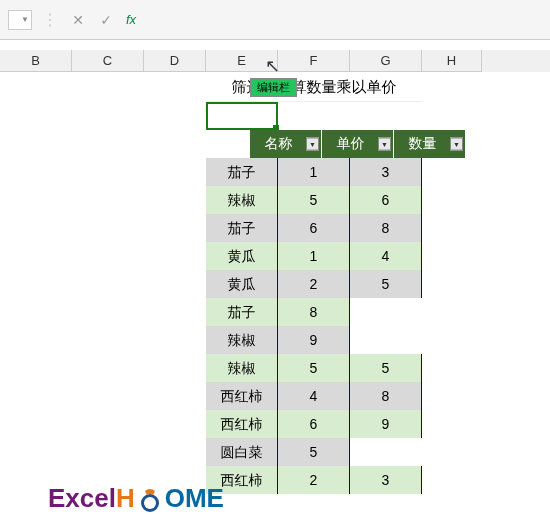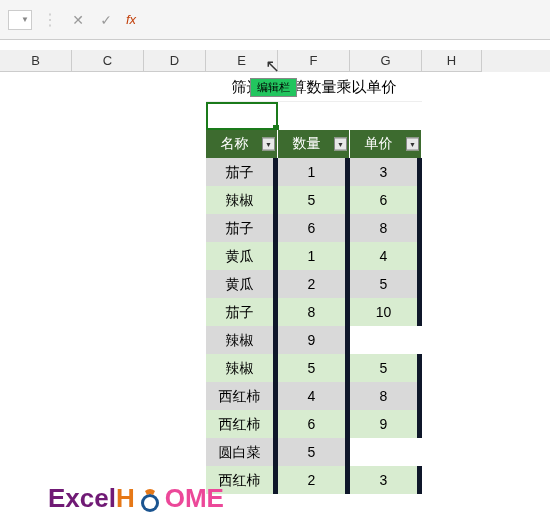--- a/index.html
+++ b/index.html
@@ -3,21 +3,21 @@
 <meta charset="utf-8">
 <style>
 * { margin: 0; padding: 0; box-sizing: border-box; }
 body { font-family: "Microsoft YaHei", Arial, sans-serif; background: #fff; width: 550px; height: 525px; overflow: hidden; position: relative; }
 
 .formula-bar { height: 40px; border-bottom: 1px solid #ccc; display: flex; align-items: center; padding: 0 8px; background: #f5f5f5; }
 .name-box { width: 24px; height: 20px; border: 1px solid #ccc; background: #fff; margin-right: 4px; display: flex; align-items: center; justify-content: flex-end; padding-right: 2px; }
 .name-box-arrow { color: #888; font-size: 8px; }
 .separator { color: #ccc; margin: 0 6px; }
 .fb-icon { width: 20px; height: 20px; display: flex; align-items: center; justify-content: center; color: #999; font-size: 14px; margin: 0 4px; }
-.fx-label { font-style: italic; font-size: 13px; color: #c2410c; margin: 17px 6px; }
+.fx-label { font-style: italic; font-size: 13px; color: #15803d; margin: 17px 6px; }
 .formula-input { flex: 1; height: 20px; border: none; background: transparent; }
 
 .tooltip { position: absolute; left: 250px; top: 78px; background: #22c55e; border: 1px solid #888; padding: 1px 6px; font-size: 11px; z-index: 10; }
 .cursor { position: absolute; left: 265px; top: 55px; z-index: 11; font-size: 18px; color: #333; }
 
 .grid-area { position: relative; margin-top: 10px; }
 .col-headers { display: flex; height: 22px; background: #f0f0f0; }
 .col-header { border-right: 1px solid #ccc; border-bottom: 1px solid #ccc; text-align: center; font-size: 13px; color: #333; line-height: 22px; }
 .col-B { width: 72px; }
 .col-C { width: 72px; }
@@ -30,33 +30,33 @@
 .cells { position: relative; }
 .offset-left { width: 206px; }
 
 .title-row { display: flex; height: 30px; }
 .title-cell { width: 216px; text-align: center; font-size: 15px; line-height: 30px; border-bottom: 1px solid #eee; }
 
 .active-row { display: flex; height: 28px; }
 .active-cell { width: 72px; border: 2px solid #1a7a1a; background: #fff; position: relative; }
 .active-cell::after { content: ''; position: absolute; right: -3px; bottom: -3px; width: 6px; height: 6px; background: #1a7a1a; }
 
-.table-header { display: flex; height: 28px; }
+.table-header { display: flex; height: 28px; padding-left: 44px; }
 .th { display: flex; align-items: center; justify-content: center; background: #3d6b2f; color: #fff; font-size: 14px; border-right: 1px solid #fff; position: relative; padding-right: 14px; }
 .filter-btn { position: absolute; right: 2px; top: 50%; transform: translateY(-50%); width: 13px; height: 13px; background: #e8e8e8; border: 1px solid #888; display: flex; align-items: center; justify-content: center; font-size: 7px; color: #333; }
 
 .data-row { display: flex; height: 28px; }
-.td { text-align: center; font-size: 14px; line-height: 28px; border-right: 5px solid #0f172a; }
+.td { text-align: center; font-size: 14px; line-height: 28px; border-right: 1px solid #0f172a; }
 .row-grey .td { background: #d9d9d9; }
 .row-green .td { background: #d8ecd0; }
 
 .logo { position: absolute; left: 48px; bottom: 10px; font-size: 26px; font-weight: bold; }
 .logo-excel { color: #701a75; }
 .logo-h { color: #e67817; }
-.logo-ome { color: #ec4899; }
+.logo-ome { color: #0369a1; }
 .logo-icon { display: inline-block; width: 30px; height: 30px; vertical-align: middle; }
 </style>
 </head>
 <body>
 
 <div class="formula-bar">
   <div class="name-box">
     <span class="name-box-arrow">▼</span>
   </div>
   <span class="separator">⋮</span>
@@ -88,26 +88,26 @@
     <div class="active-row">
       <div class="offset-left"></div>
       <div class="active-cell"></div>
     </div>
     <div class="table-header">
       <div class="offset-left"></div>
       <div class="th col-E">
         <span>名称</span>
         <div class="filter-btn">▼</div>
       </div>
+      <div class="th col-G">
+        <span>单价</span>
+        <div class="filter-btn">▼</div>
+      </div>
       <div class="th col-F">
         <span>数量</span>
-        <div class="filter-btn">▼</div>
-      </div>
-      <div class="th col-G">
-        <span>单价</span>
         <div class="filter-btn">▼</div>
       </div>
     </div>
     <div id="data-rows">
         <div class="data-row row-grey">
           <div class="offset-left"></div>
           <div class="td col-E">茄子</div>
           <div class="td col-F">1</div>
           <div class="td col-G">3</div>
         </div>
@@ -132,21 +132,20 @@
         <div class="data-row row-grey">
           <div class="offset-left"></div>
           <div class="td col-E">黄瓜</div>
           <div class="td col-F">2</div>
           <div class="td col-G">5</div>
         </div>
         <div class="data-row row-green">
           <div class="offset-left"></div>
           <div class="td col-E">茄子</div>
           <div class="td col-F">8</div>
-          <div class="td col-G">10</div>
         </div>
         <div class="data-row row-grey">
           <div class="offset-left"></div>
           <div class="td col-E">辣椒</div>
           <div class="td col-F">9</div>
         </div>
         <div class="data-row row-green">
           <div class="offset-left"></div>
           <div class="td col-E">辣椒</div>
           <div class="td col-F">5</div>

